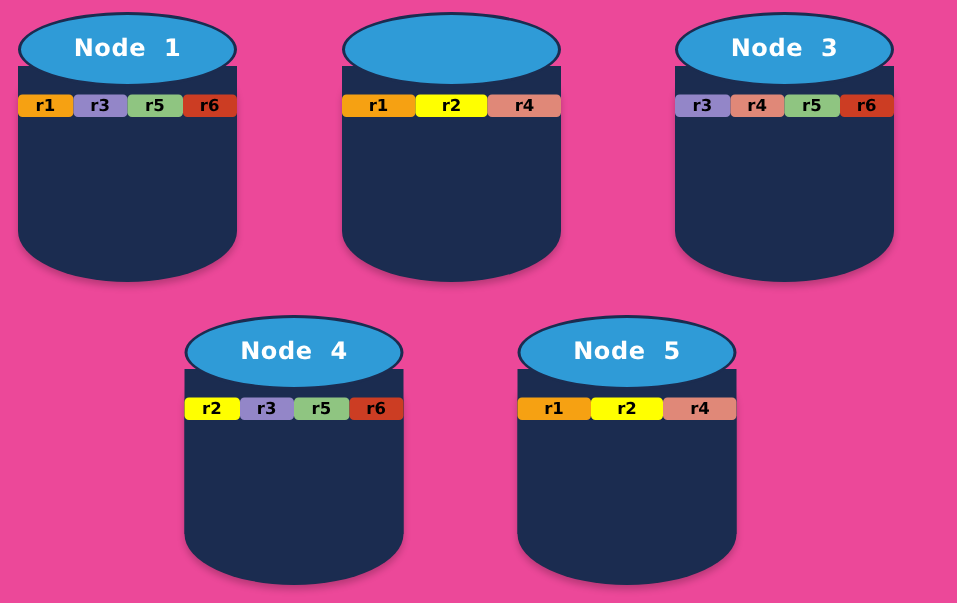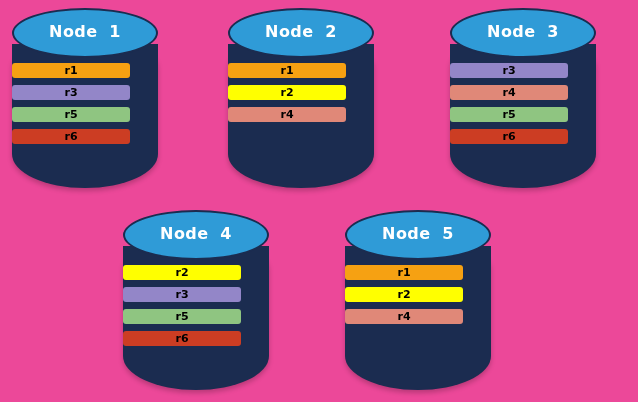--- a/index.html
+++ b/index.html
@@ -79,22 +79,22 @@
   }
 
   
   .bars {
     position: absolute;
     left: 0;
     top: 55px;
     width: 146px;
     z-index: 5;
     display: flex;
-    flex-direction: column;
-    align-items: flex-start;
+    flex-direction: row;
+    align-items: center;
   }
 
   .bar {
     width: 118px;
     height: 15px;
     margin-bottom: 7px;
     border-radius: 3px;
     text-align: center;
     font-size: 11px;
     font-weight: bold;
@@ -114,21 +114,20 @@
       <div class="bars">
         <div class="bar" style="background: rgb(246, 161, 18);">r1</div>
         <div class="bar" style="background: rgb(147, 134, 200);">r3</div>
         <div class="bar" style="background: rgb(143, 197, 129);">r5</div>
         <div class="bar" style="background: rgb(204, 61, 35);">r6</div>
       </div>
     </div>
     <div class="node" style="left: 228px; top: 8px;">
       <div class="body" style="background: rgb(27, 44, 80);"></div>
       <div class="top" style="background: rgb(47, 155, 215);"></div>
-      <div class="title">Node  2</div>
       <div class="bars">
         <div class="bar" style="background: rgb(246, 161, 18);">r1</div>
         <div class="bar" style="background: rgb(255, 255, 0);">r2</div>
         <div class="bar" style="background: rgb(224, 136, 120);">r4</div>
       </div>
     </div>
     <div class="node" style="left: 450px; top: 8px;">
       <div class="body" style="background: rgb(27, 44, 80);"></div>
       <div class="top" style="background: rgb(47, 155, 215);"></div>
       <div class="title">Node  3</div>

